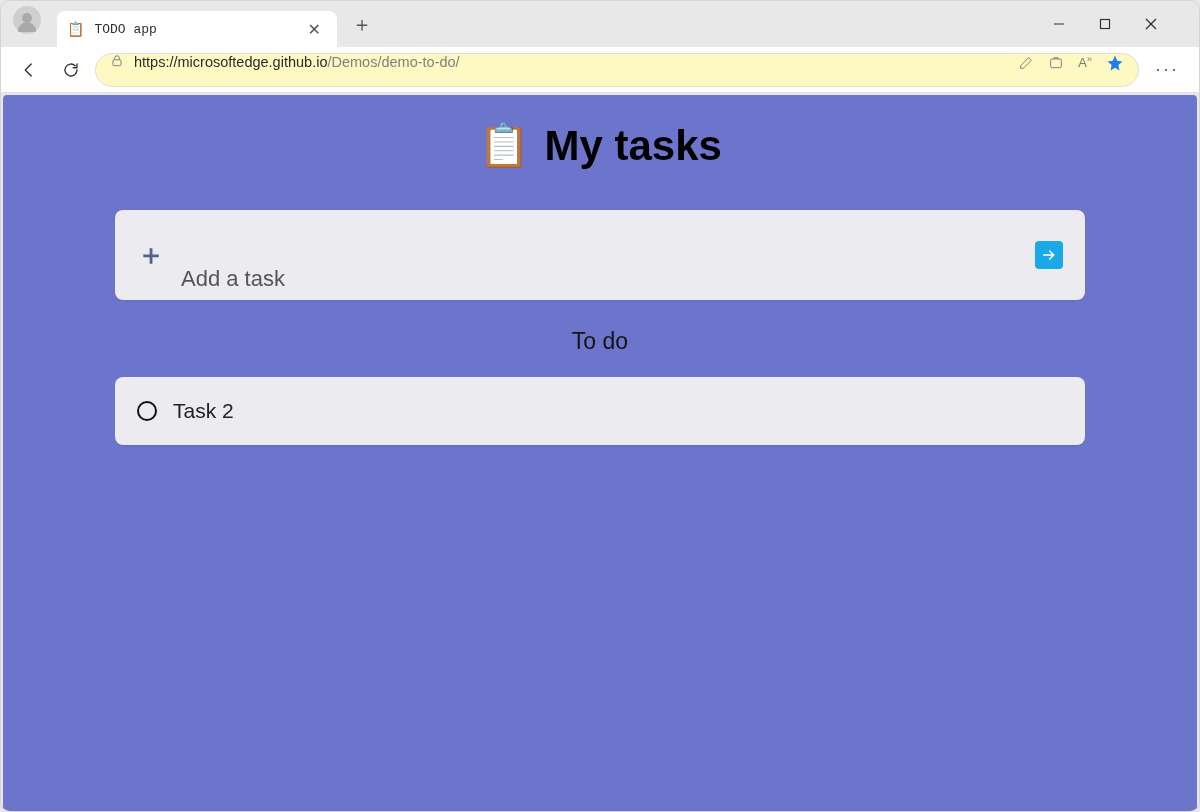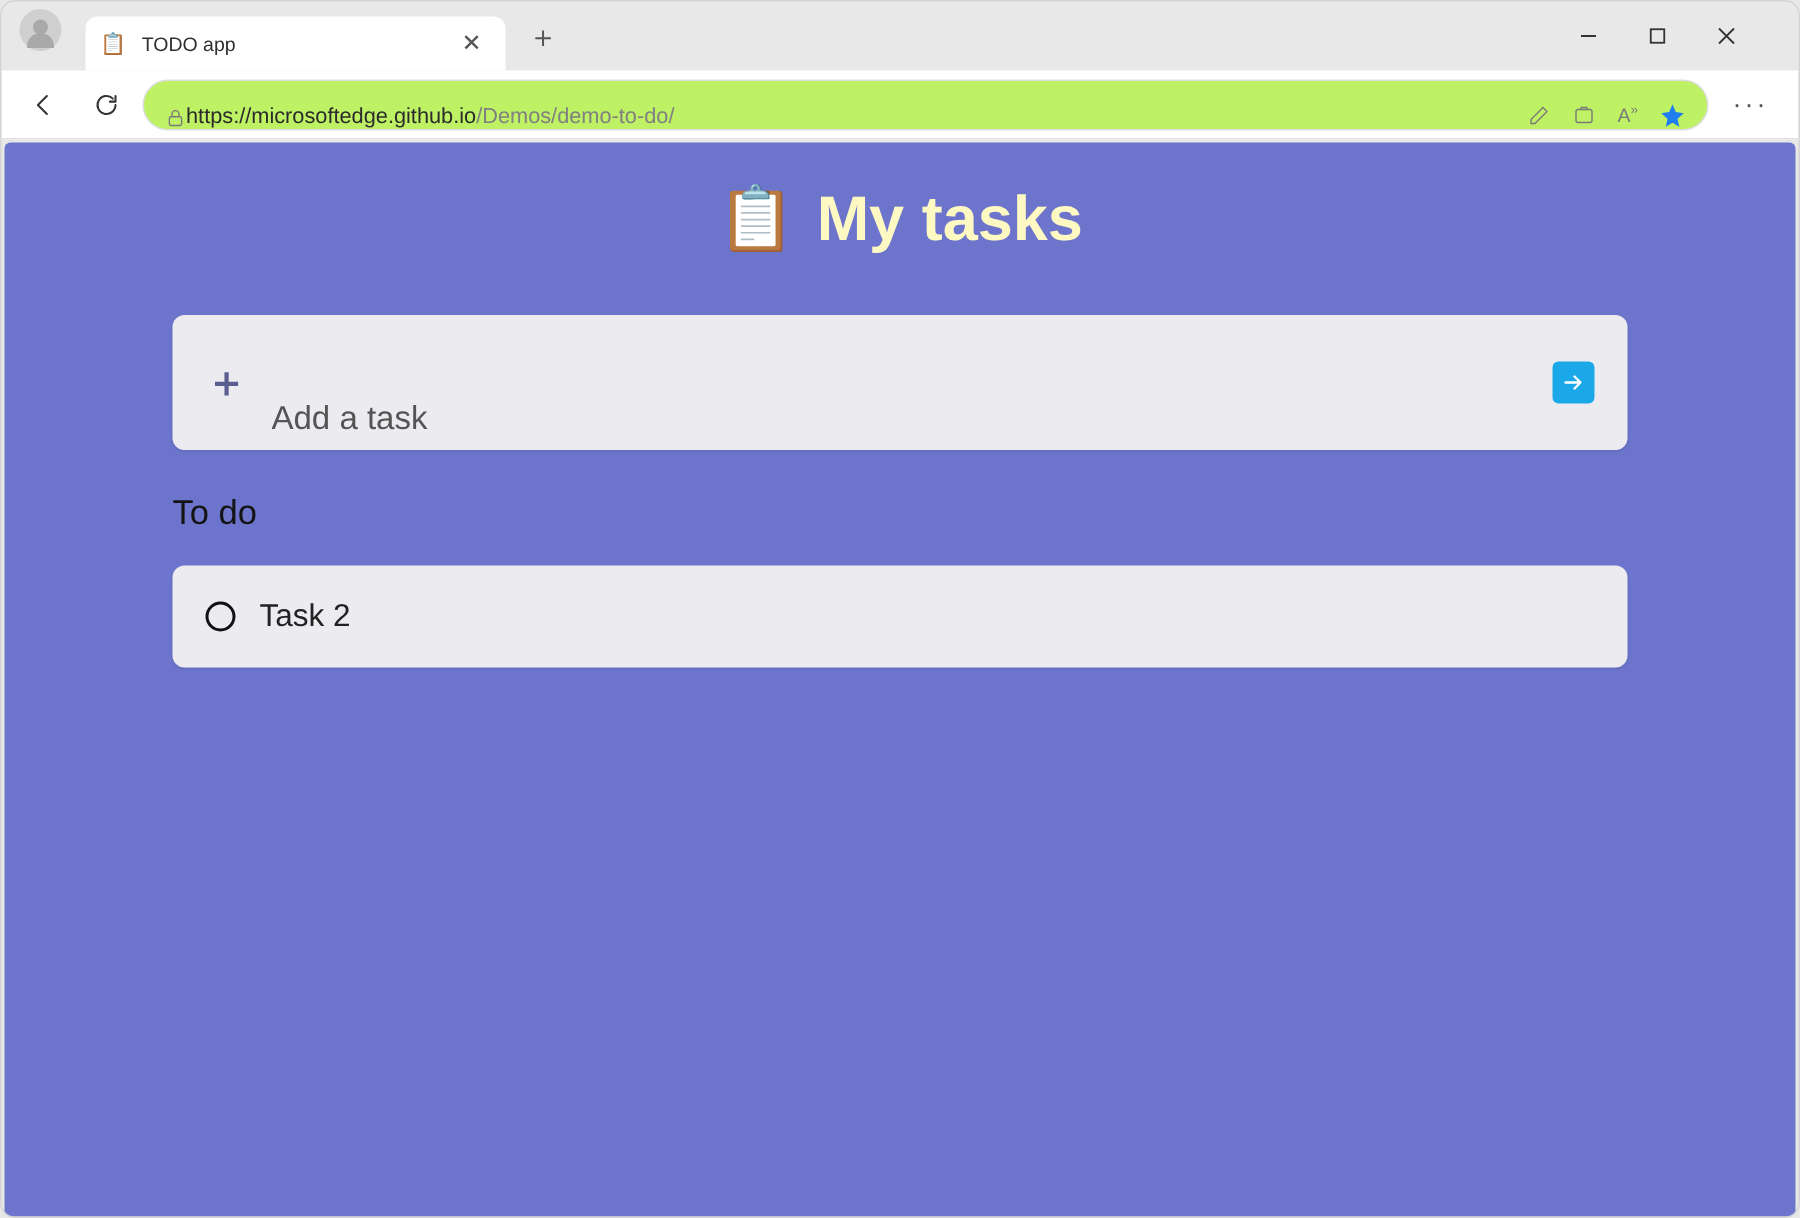--- a/index.html
+++ b/index.html
@@ -45,21 +45,21 @@
       min-width: 280px;
       border-radius: 8px 8px 0 0;
       display: flex;
       align-items: center;
       padding: 0 10px;
       gap: 10px;
       font-size: 13px;
       color: #2f2f2f;
     }
     .tab .favicon { font-size: 14px; }
-    .tab .title { flex: 1; }
+    .tab .title { flex: 1; font-family: Liberation Mono, monospace; }
     .tab .close { font-size: 16px; color: #555; padding: 2px 6px; cursor: pointer; }
     .new-tab {
       width: 34px; height: 34px;
       display: flex; align-items: center; justify-content: center;
       font-size: 20px; color: #555; cursor: pointer;
       align-self: center;
     }
     .window-controls {
       margin-left: auto;
       display: flex;
@@ -81,26 +81,26 @@
     }
     .tb-btn {
       width: 36px; height: 36px;
       display: flex; align-items: center; justify-content: center;
       border-radius: 6px; cursor: pointer; color: #3a3a3a;
     }
     .addr {
       flex: 1;
       height: 34px;
       border: 1px solid #ddd;
-      background: #bef264;
+      background: #fef9c3;
       border-radius: 18px;
       display: flex;
-      align-items: flex-end;
+      align-items: flex-start;
       padding: 0 14px;
-      gap: 0;
+      gap: 10px;
       font-size: 14.5px;
       color: #808080;
     }
     .addr .lock { color: #7a7a7a; }
     .addr .host-part { color: #2b2b2b; }
     .addr .url { flex: 1; white-space: nowrap; overflow: hidden; }
     .addr-icons { display: flex; gap: 14px; color: #7a7a7a; align-items: center; }
     .addr-icons .star { color: #1f7ff0; }
     .more { padding: 0 10px; font-size: 18px; letter-spacing: 2px; cursor: pointer; color: #555; }
 
@@ -114,21 +114,21 @@
       overflow: auto;
     }
     .page {
       max-width: 970px;
       margin: 0 auto;
     }
     h1.page-title {
       text-align: center;
       font-size: 42px;
       font-weight: 800;
-      color: #fef9c3;
+      color: #000000;
       margin-bottom: 40px;
     }
     h1.page-title .emoji { margin-right: 14px; }
 
     .card {
       background: #ececf0;
       border-radius: 8px;
       padding: 22px 22px;
       display: flex;
       align-items: center;
@@ -147,20 +147,21 @@
     .add-input::placeholder { color: #555; }
     .submit-btn {
       width: 28px; height: 28px;
       background: #1ba8e8;
       border-radius: 4px;
       display: flex; align-items: center; justify-content: center;
       color: #fff; cursor: pointer;
     }
 
     .section-heading {
+      text-align: center;
       font-size: 23px;
       color: #141414;
       margin: 18px 0 22px;
       font-weight: 400;
     }
     .task-list { display: flex; flex-direction: column; gap: 6px; }
     .task { height: 68px; }
     .task .circle {
       width: 20px; height: 20px;
       border: 2.5px solid #111; border-radius: 50%;

